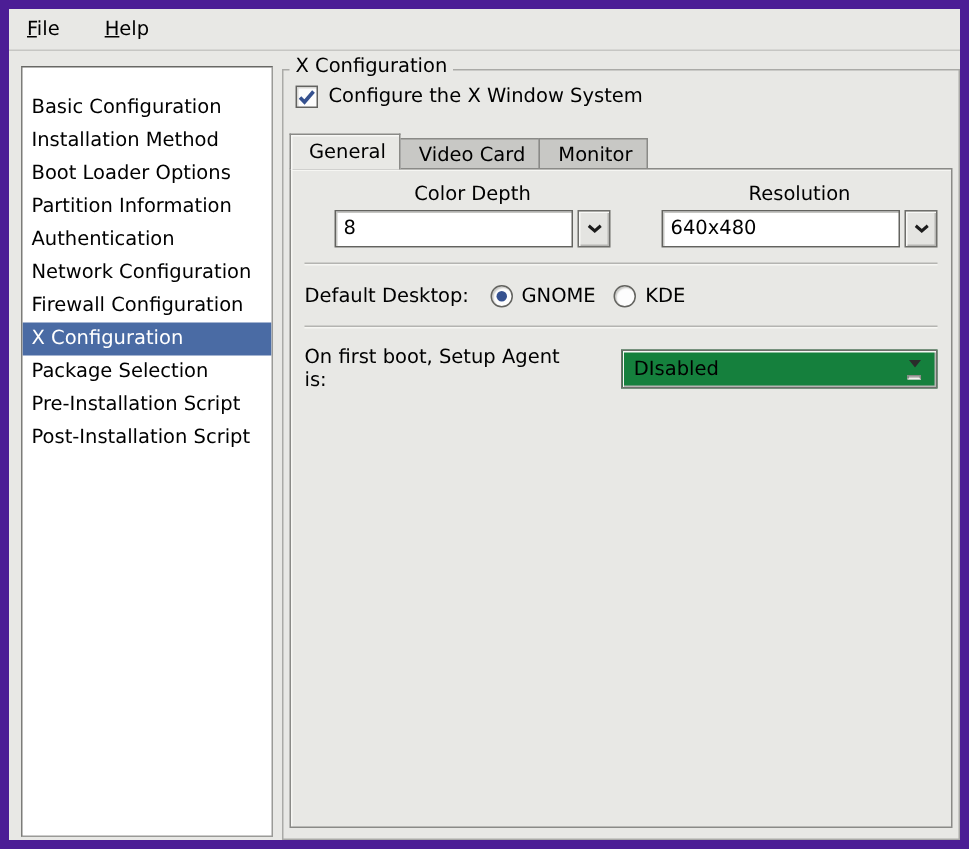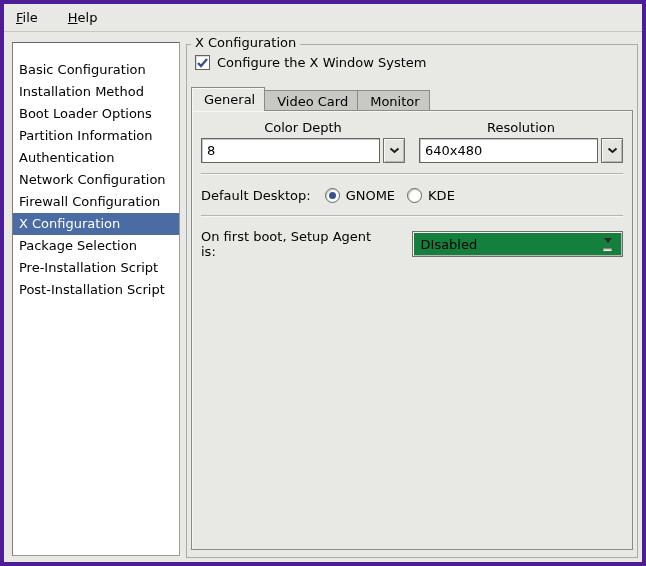--- a/index.html
+++ b/index.html
@@ -1,21 +1,21 @@
 <!DOCTYPE html>
 <html><head>
 <meta charset="utf-8">
 <style>
   * { box-sizing: border-box; margin: 0; padding: 0; }
   html,body { background:#ffffff; }
   body { font-family: "DejaVu Sans", sans-serif; font-size: 13px; color:#000; }
 
   .window {
     position: relative; width: 646px; height: 566px;
-    background: #e8e8e5; border: 4px solid #4c1d95; overflow: hidden;
+    background: #e8e8e5; border: 6px solid #4c1d95; overflow: hidden;
   }
 
   
   .menubar {
     position: absolute; left:0; top:0; right:0; height: 28px;
     display: flex; align-items: center; padding-left: 4px; gap: 14px;
     border-bottom: 1px solid #c6c6c3;
   }
   .menu-item { padding: 4px 8px; cursor: default; }
   .menu-item .accel { text-decoration: underline; }
@@ -81,21 +81,21 @@
 
   .tab-panel {
     position: absolute; left: 4px; top: 65px; width: 442px; height: 440px;
     background: #e8e8e5; border: 1px solid #8a8a87;
     box-shadow: inset 1px 1px 0 #f6f6f3; z-index: 2;
     padding: 9px 9px 0 9px;
   }
 
   
   .combo-row { display: flex; gap: 14px; }
-  .combo-col { flex: 1; }
+  .combo-col { flex: 1; margin-left: 20px; }
   .combo-label { text-align: center; margin-bottom: 3px; }
   .combo { display: flex; gap: 3px; height: 25px; }
   .combo-entry {
     flex: 1; background: #ffffff; border: 1px solid #63635f;
     box-shadow: inset 1px 1px 0 #c5c5c2;
     padding: 3px 5px; line-height: 17px; white-space: nowrap; overflow: hidden;
   }
   .combo-button {
     width: 22px; background: #e4e4e1; border: 1px solid #6e6e6b;
     box-shadow: inset 1px 1px 0 #f8f8f6, inset -1px -1px 0 #b6b6b3;

